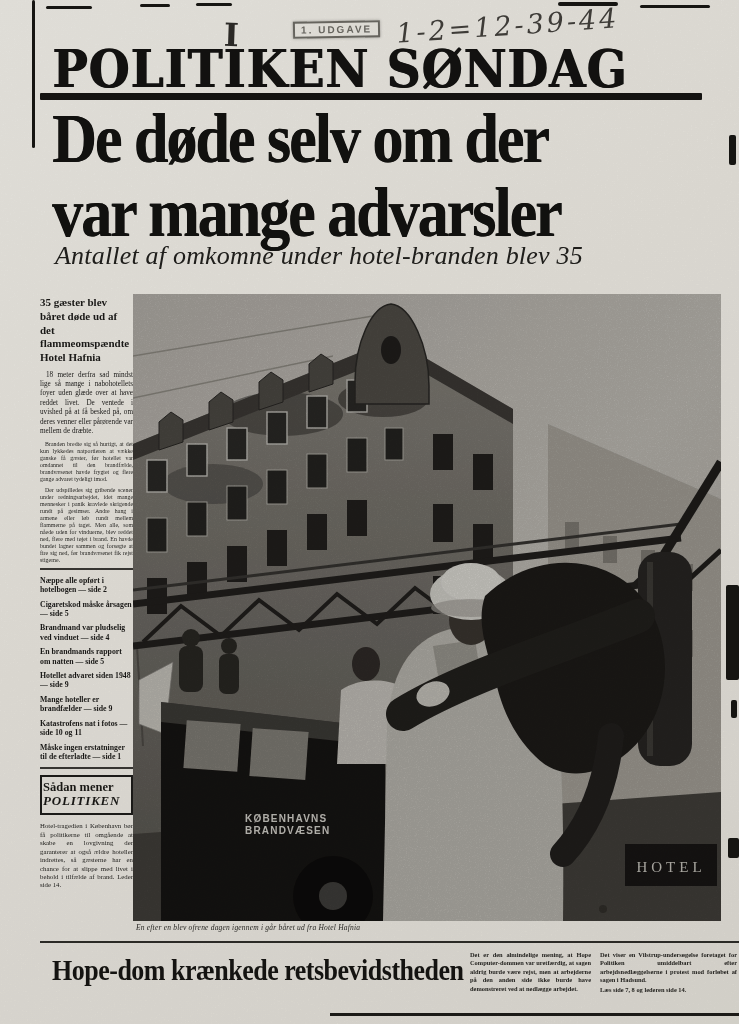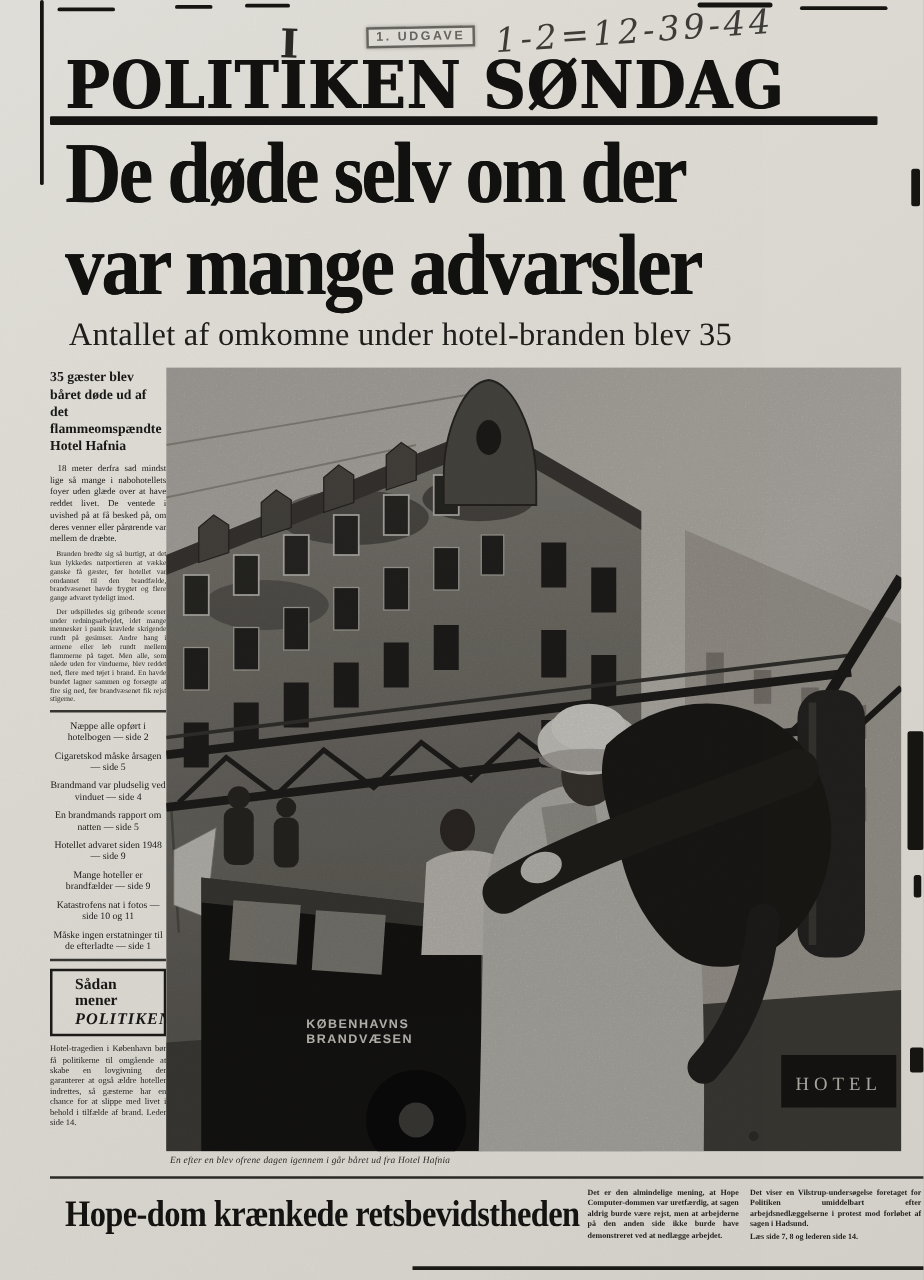--- a/index.html
+++ b/index.html
@@ -26,30 +26,30 @@
     font-family:"DejaVu Serif",serif;color:#141311;text-shadow:1px 0 0 #141311;white-space:nowrap;}
   .mast-info{position:absolute;left:528px;top:50px;width:205px;line-height:1.5;}
   .mast-info .l1{font-size:8.6px;font-weight:bold;letter-spacing:.2px;}
   .mast-info .l2{font-size:8px;}
   .mast-info .l3{font-size:8.4px;font-weight:bold;}
   .mast-bar{position:absolute;left:40px;top:93px;width:662px;height:7px;background:#161512;border-radius:1px;}
   
   .headline{position:absolute;left:52px;top:102px;font-size:62px;line-height:66px;
     font-weight:bold;letter-spacing:-2px;transform:scaleY(1.12);transform-origin:top left;
     color:#131210;text-shadow:.5px 0 0 #131210;white-space:nowrap;}
-  .subhead{position:absolute;left:55px;top:253px;font-size:26px;
+  .subhead{position:absolute;left:55px;top:241px;font-size:26px;font-style:italic;
     color:#21201d;letter-spacing:.2px;white-space:nowrap;}
   
   .leftcol{position:absolute;left:40px;top:296px;width:93px;height:644px;overflow:hidden;}
   .leftcol .intro{font-size:11px;line-height:1.25;font-weight:bold;margin:0 0 6px 0;}
   .leftcol .p1{font-size:7.2px;line-height:1.3;text-align:justify;margin:0 0 5px 0;text-indent:6px;}
   .leftcol .micro{font-size:5.9px;line-height:1.18;text-align:justify;margin:0 0 4px 0;text-indent:5px;color:#2a2926;}
   .rule{height:2px;background:#3a3834;margin:4px 0 6px 0;}
-  .idx-item{font-size:7.8px;line-height:1.18;font-weight:normal;margin:0 0 5.5px 0;text-align:center;}
-  .opinion-box{border:2.5px solid #1d1c1a;padding:4px 18px;margin:4px 0 7px 0;}
+  .idx-item{font-size:7.8px;line-height:1.18;font-weight:bold;margin:0 0 5.5px 0;}
+  .opinion-box{border:2.5px solid #1d1c1a;padding:4px 1px;margin:4px 0 7px 0;}
   .opinion-box .ob1{font-size:12.5px;font-weight:bold;line-height:1.1;}
   .opinion-box .ob2{font-size:13px;font-weight:bold;letter-spacing:.8px;line-height:1.15;font-style:italic;}
   .ed-head{font-size:15.5px;font-weight:bold;line-height:1.08;margin:2px 0 5px 0;}
   .ed-body{font-size:6.8px;line-height:1.24;text-align:justify;color:#242321;}
   
   .photo{position:absolute;left:133px;top:294px;width:588px;height:627px;}
   .caption{position:absolute;left:136px;top:923px;font-size:7.5px;color:#2a2926;letter-spacing:.2px;font-style:italic;}
   
   .rule-full{position:absolute;left:40px;top:941px;width:699px;height:2px;background:#2e2d29;}
   .hope{position:absolute;left:52px;top:954px;font-size:26px;font-weight:bold;

